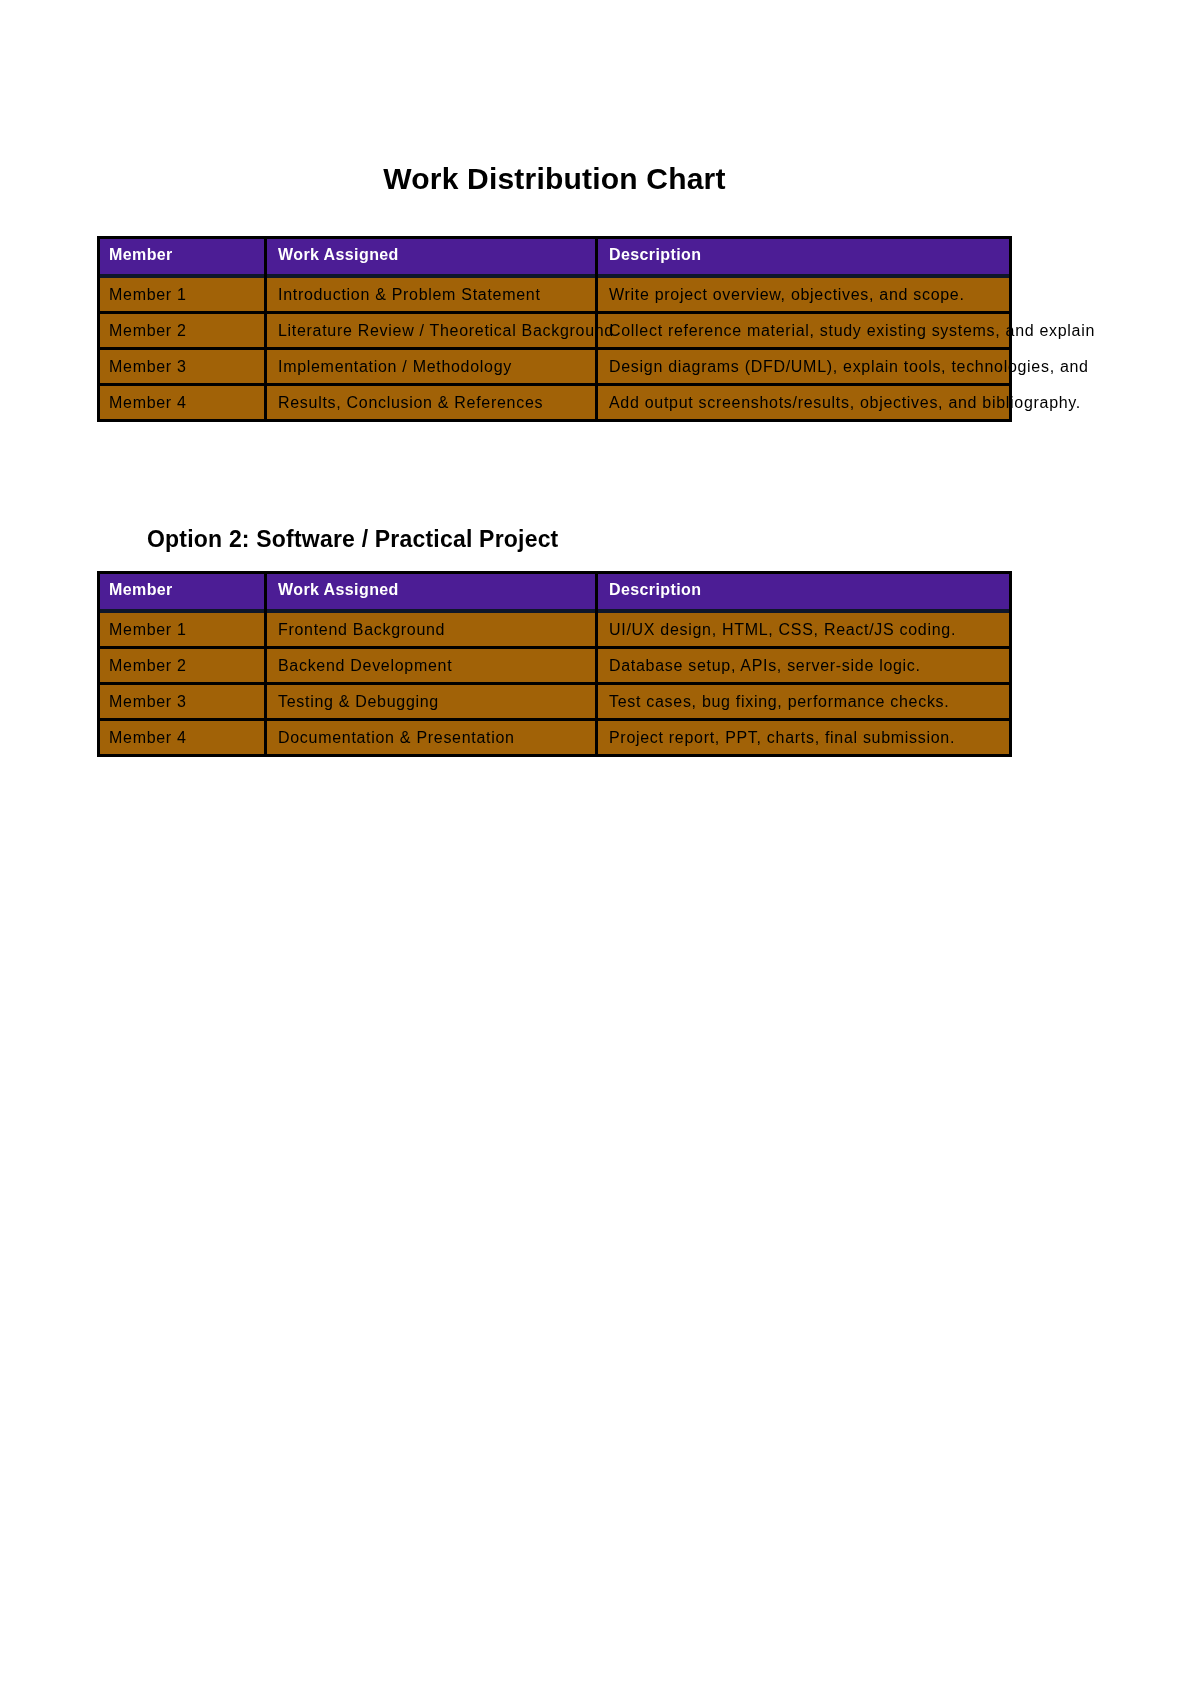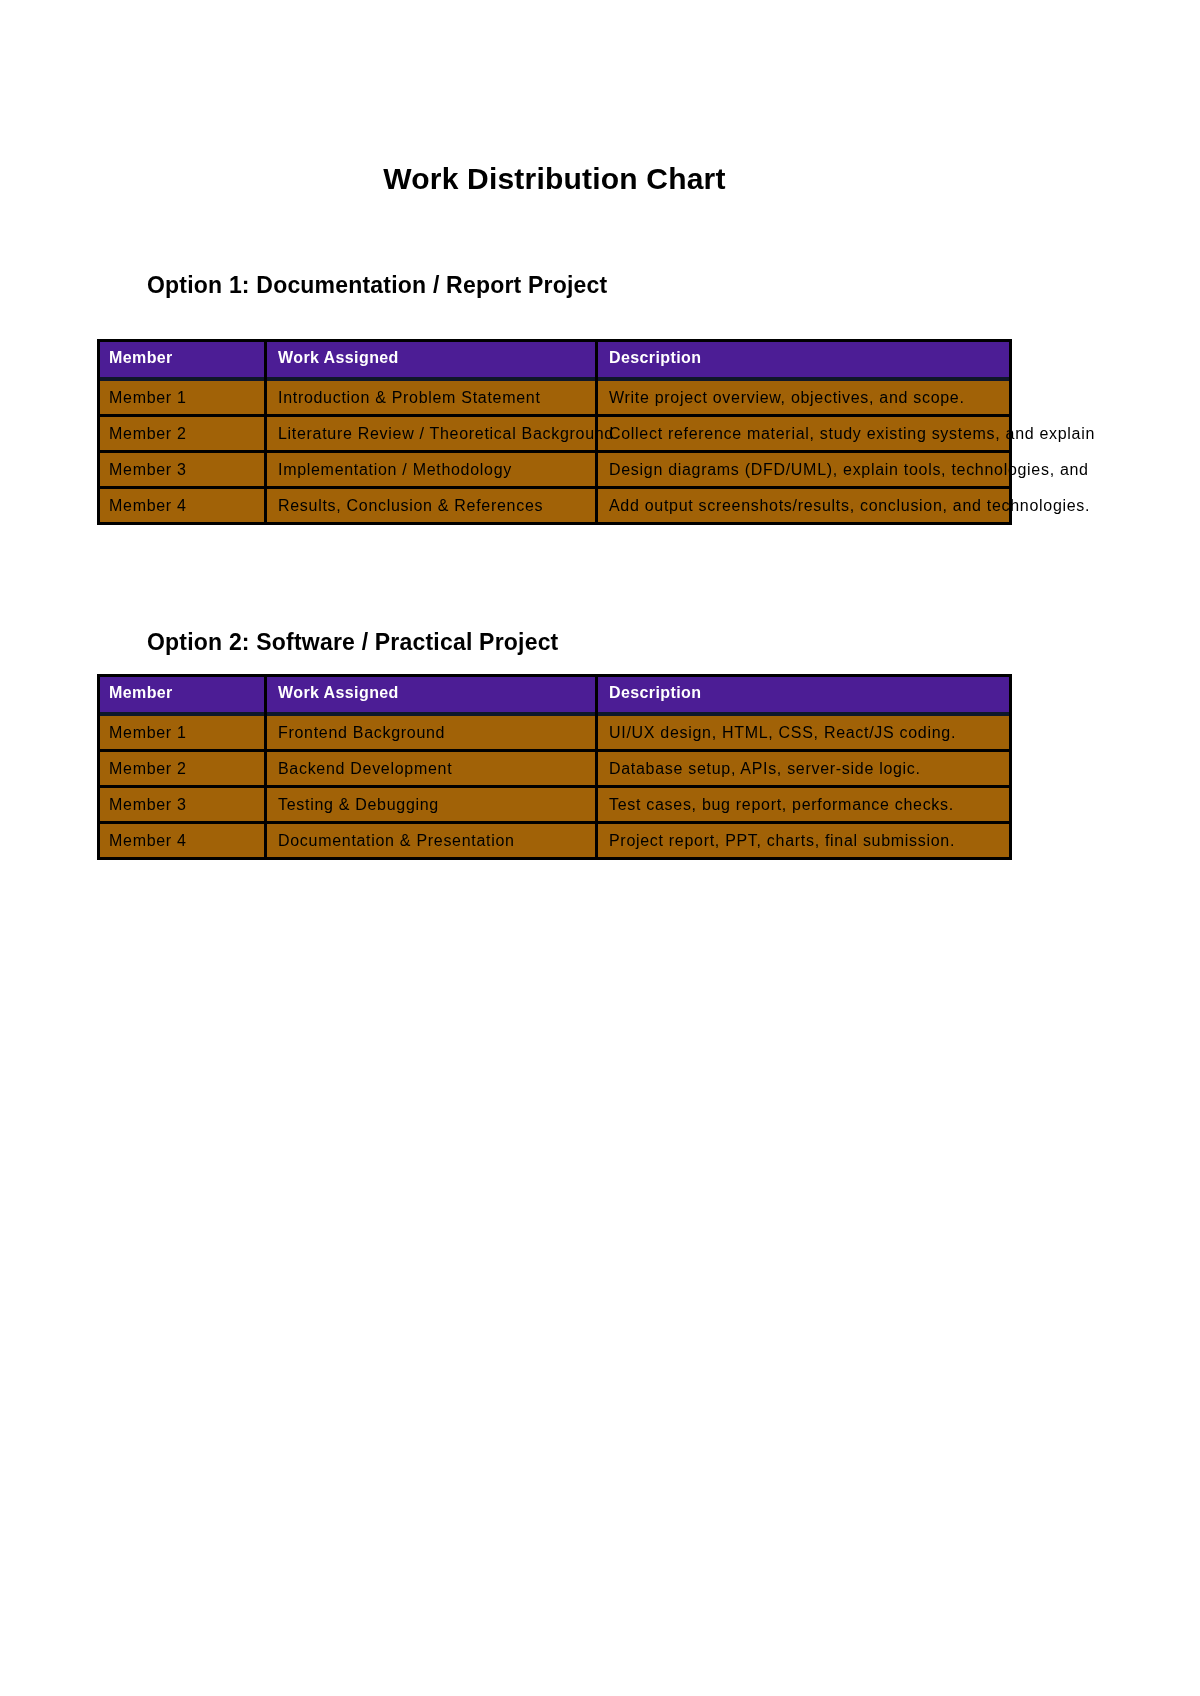--- a/index.html
+++ b/index.html
@@ -96,21 +96,20 @@
     pointer-events: none;
   }
 </style>
 </head>
 <body>
 
 <div class="content">
 
   <h1 class="doc-title">Work Distribution Chart</h1>
 
-  <h2 class="section-heading">Option 1: Documentation / Report Project</h2>
 
   <div class="tblwrap">
     <table class="worktable">
       <colgroup>
           <col class="c1">
           <col class="c2">
           <col class="c3">
         </colgroup>
       <thead>
         <tr>
@@ -131,21 +130,21 @@
           <td>Collect reference material, study existing systems, and explain</td>
         </tr>
         <tr>
           <td>Member 3</td>
           <td>Implementation / Methodology</td>
           <td>Design diagrams (DFD/UML), explain tools, technologies, and</td>
         </tr>
         <tr>
           <td>Member 4</td>
           <td>Results, Conclusion &amp; References</td>
-          <td>Add output screenshots/results, conclusion, and technologies.</td>
+          <td>Add output screenshots/results, objectives, and bibliography.</td>
         </tr>
       </tbody>
     </table>
     <div class="vline v1"></div>
     <div class="vline v2"></div>
     <div class="outline"></div>
   </div>
 
   <h2 class="section-heading second">Option 2: Software / Practical Project</h2>
 
@@ -170,21 +169,21 @@
           <td>UI/UX design, HTML, CSS, React/JS coding.</td>
         </tr>
         <tr>
           <td>Member 2</td>
           <td>Backend Development</td>
           <td>Database setup, APIs, server-side logic.</td>
         </tr>
         <tr>
           <td>Member 3</td>
           <td>Testing &amp; Debugging</td>
-          <td>Test cases, bug report, performance checks.</td>
+          <td>Test cases, bug fixing, performance checks.</td>
         </tr>
         <tr>
           <td>Member 4</td>
           <td>Documentation &amp; Presentation</td>
           <td>Project report, PPT, charts, final submission.</td>
         </tr>
       </tbody>
     </table>
     <div class="vline v1"></div>
     <div class="vline v2"></div>

